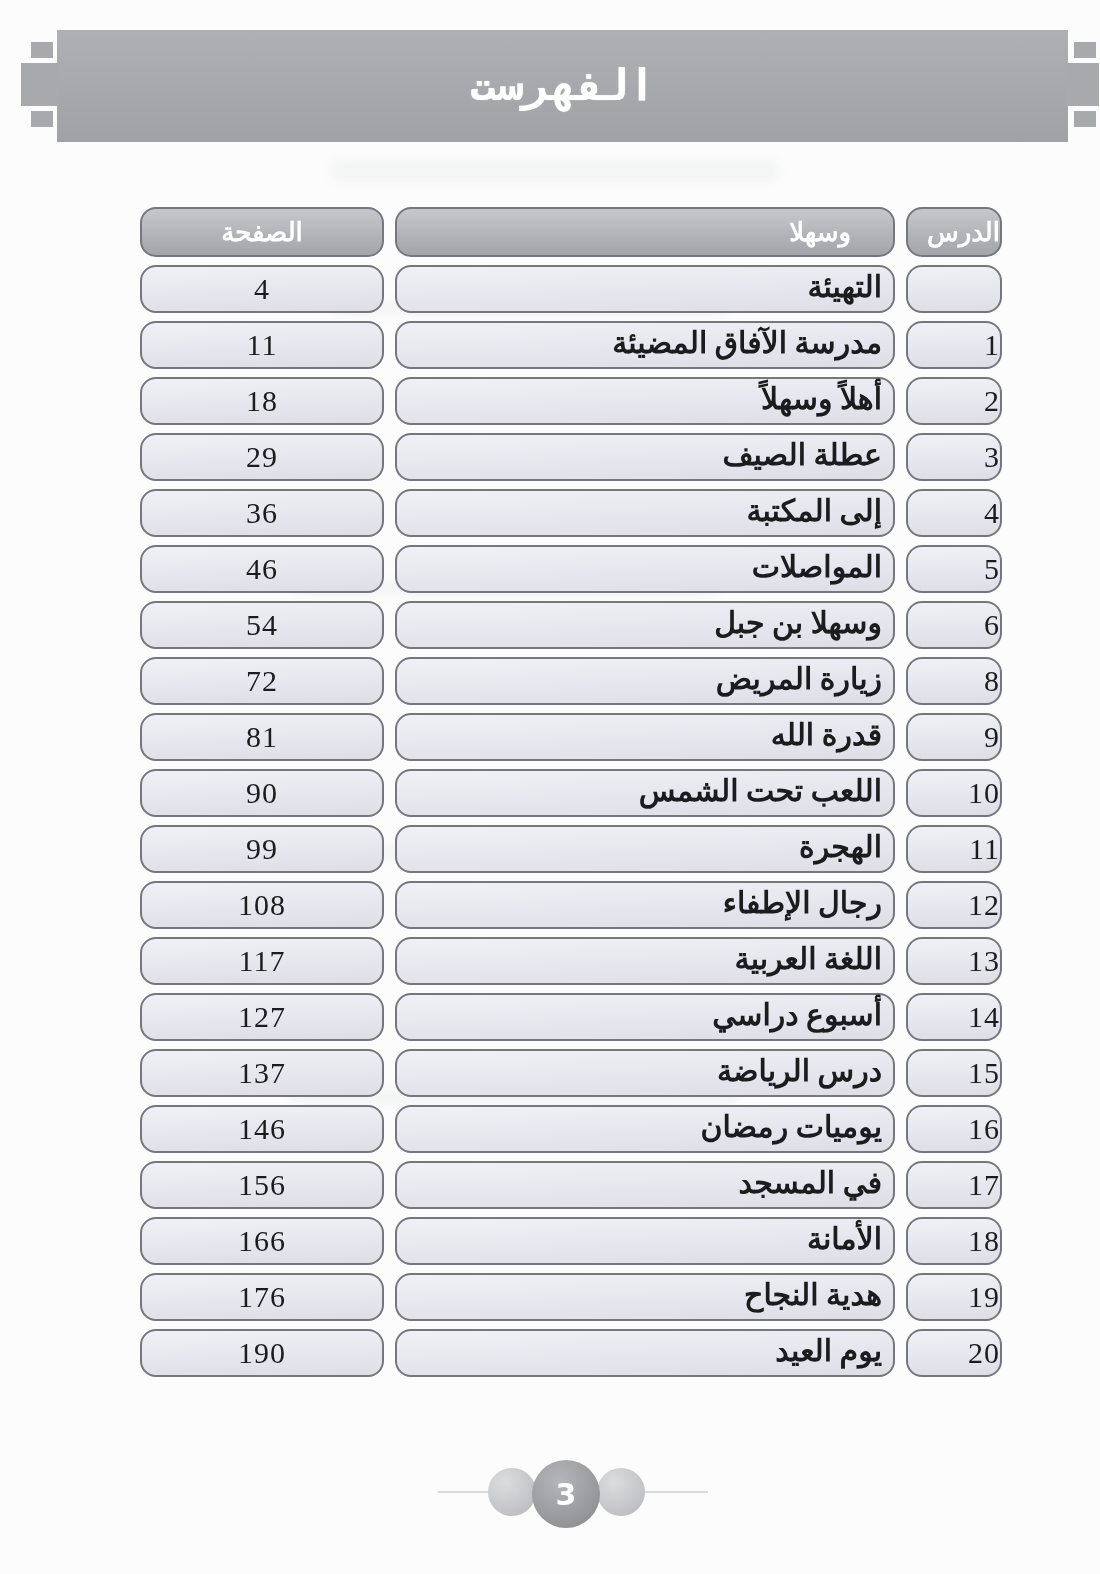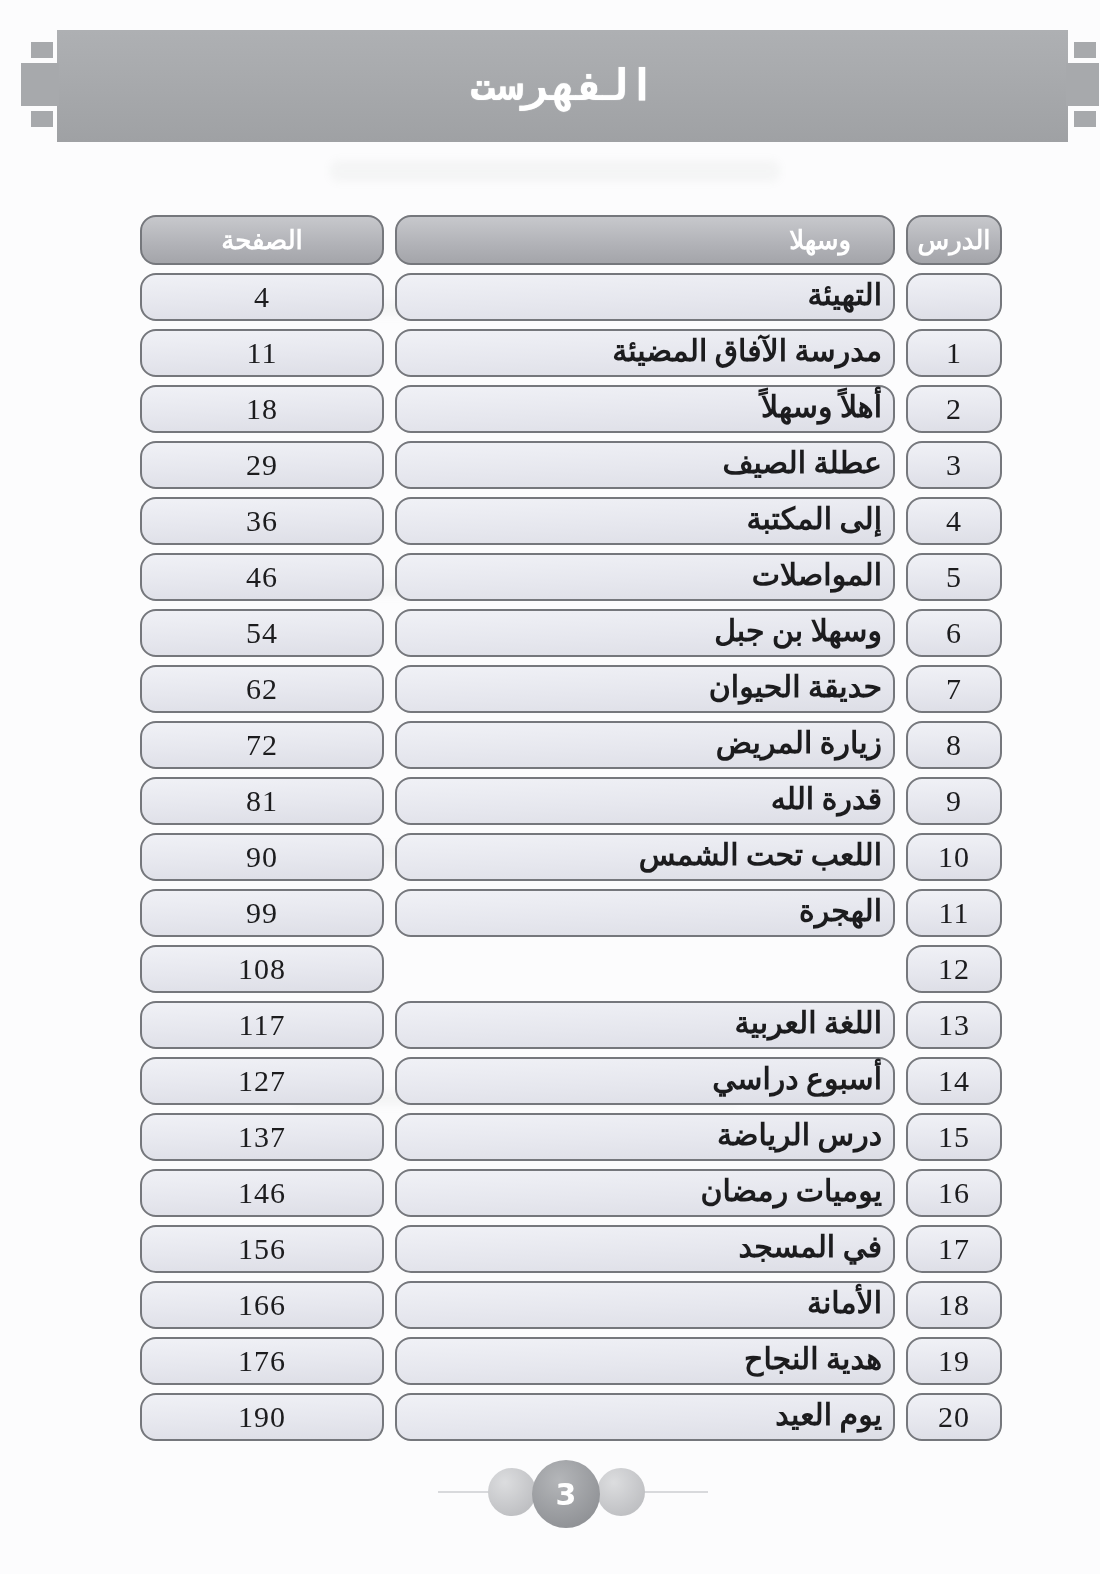--- a/index.html
+++ b/index.html
@@ -32,39 +32,39 @@
   .notch { position: absolute; background: #a7a9ac; }
   .n-l1 { left: 31px; top: 42px; width: 22px; height: 16px; }
   .n-l2 { left: 21px; top: 63px; width: 38px; height: 43px; }
   .n-l3 { left: 31px; top: 111px; width: 22px; height: 16px; }
   .n-r1 { left: 1074px; top: 42px; width: 22px; height: 16px; }
   .n-r2 { left: 1066px; top: 63px; width: 33px; height: 43px; }
   .n-r3 { left: 1074px; top: 111px; width: 22px; height: 16px; }
 
   
   .toc {
-    position: absolute; left: 140px; top: 215px; width: 862px;
+    position: absolute; left: 140px; top: 207px; width: 862px;
     display: flex; flex-direction: column; gap: 8px;
   }
   .toc-row {
     display: flex; flex-direction: row; justify-content: space-between;
     height: 48px;
   }
   .toc-row.head { height: 50px; }
   .pill {
     box-sizing: border-box;
     border: 2.5px solid #75777c;
     border-radius: 16px;
     background: linear-gradient(178deg, #f0f1f6 0%, #e6e7ee 55%, #dddee6 100%);
     display: flex; align-items: center;
     color: #1c1c1e;
   }
   .cell-page   { width: 244px; justify-content: center; }
   .cell-title  { width: 500px; direction: rtl; padding: 0 11px; justify-content: flex-start; }
-  .cell-lesson { width: 96px;  justify-content: center; }
+  .cell-lesson { width: 96px;  justify-content: flex-end; }
   .num { font-size: 30px; letter-spacing: 1px; }
   .ar-title { font-size: 30px; font-weight: bold; line-height: 1; padding-bottom: 4px; }
   .head .pill {
     background: linear-gradient(180deg, #c7c8cc 0%, #b1b2b7 60%, #a4a5aa 100%);
     color: #ffffff;
   }
   .head .ar-head { font-size: 26px; font-weight: bold; direction: rtl; }
   .head .cell-title { padding: 0 42px; }
 
   
@@ -200,31 +200,20 @@
         <span class="num">54</span>
       </div>
       <div class="pill cell-title">
         <span class="ar-title">وسهلا بن جبل</span>
       </div>
       <div class="pill cell-lesson">
         <span class="num">6</span>
       </div>
     </div>
 
-    <div class="toc-row">
-      <div class="pill cell-page">
-        <span class="num">62</span>
-      </div>
-      <div class="pill cell-title">
-        <span class="ar-title">حديقة الحيوان</span>
-      </div>
-      <div class="pill cell-lesson">
-        <span class="num">7</span>
-      </div>
-    </div>
 
     <div class="toc-row">
       <div class="pill cell-page">
         <span class="num">72</span>
       </div>
       <div class="pill cell-title">
         <span class="ar-title">زيارة المريض</span>
       </div>
       <div class="pill cell-lesson">
         <span class="num">8</span>
@@ -263,20 +252,23 @@
         <span class="ar-title">الهجرة</span>
       </div>
       <div class="pill cell-lesson">
         <span class="num">11</span>
       </div>
     </div>
 
     <div class="toc-row">
       <div class="pill cell-page">
         <span class="num">108</span>
+      </div>
+      <div class="pill cell-title">
+        <span class="ar-title">رجال الإطفاء</span>
       </div>
       <div class="pill cell-lesson">
         <span class="num">12</span>
       </div>
     </div>
 
     <div class="toc-row">
       <div class="pill cell-page">
         <span class="num">117</span>
       </div>

